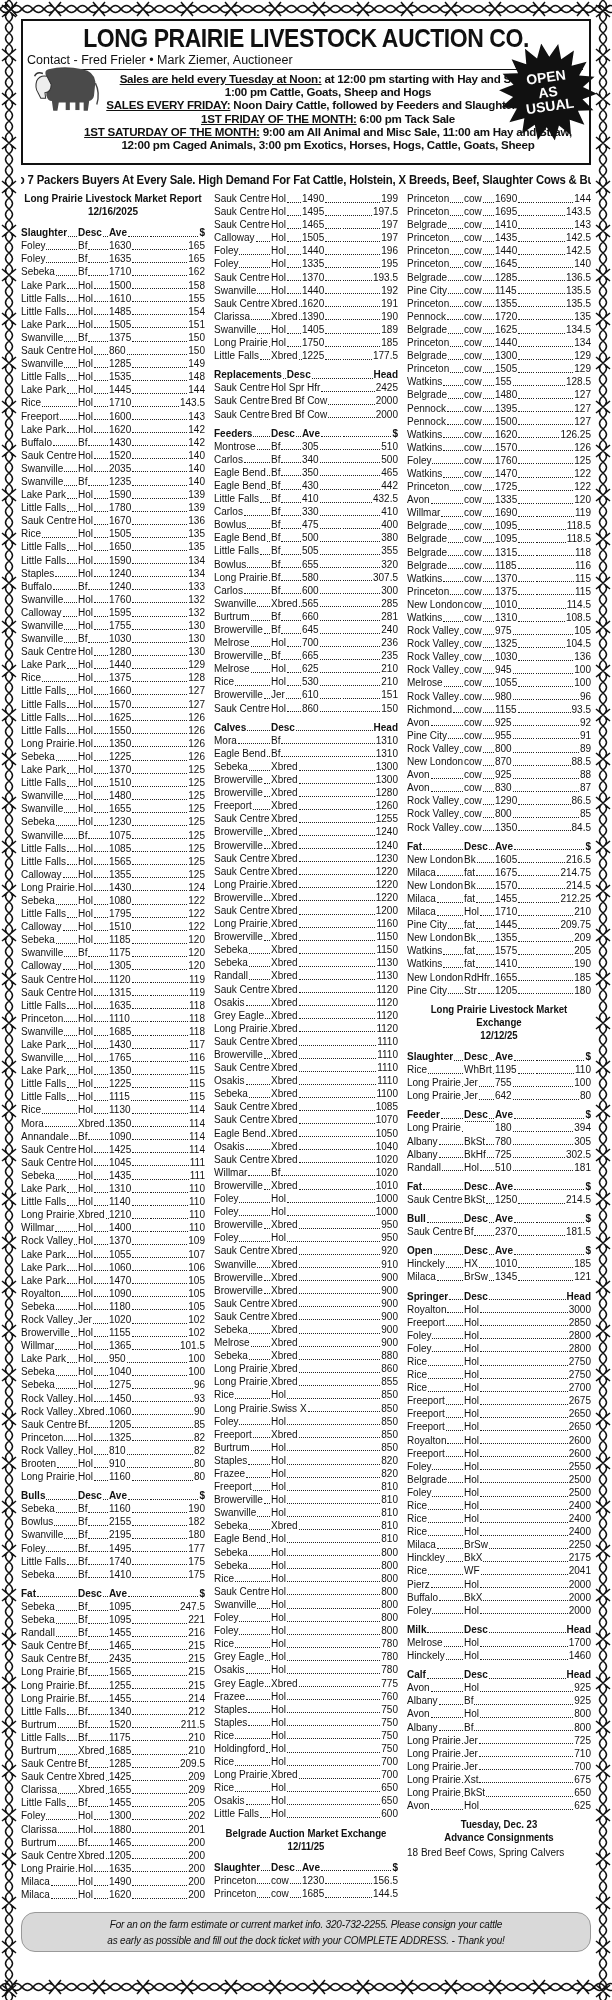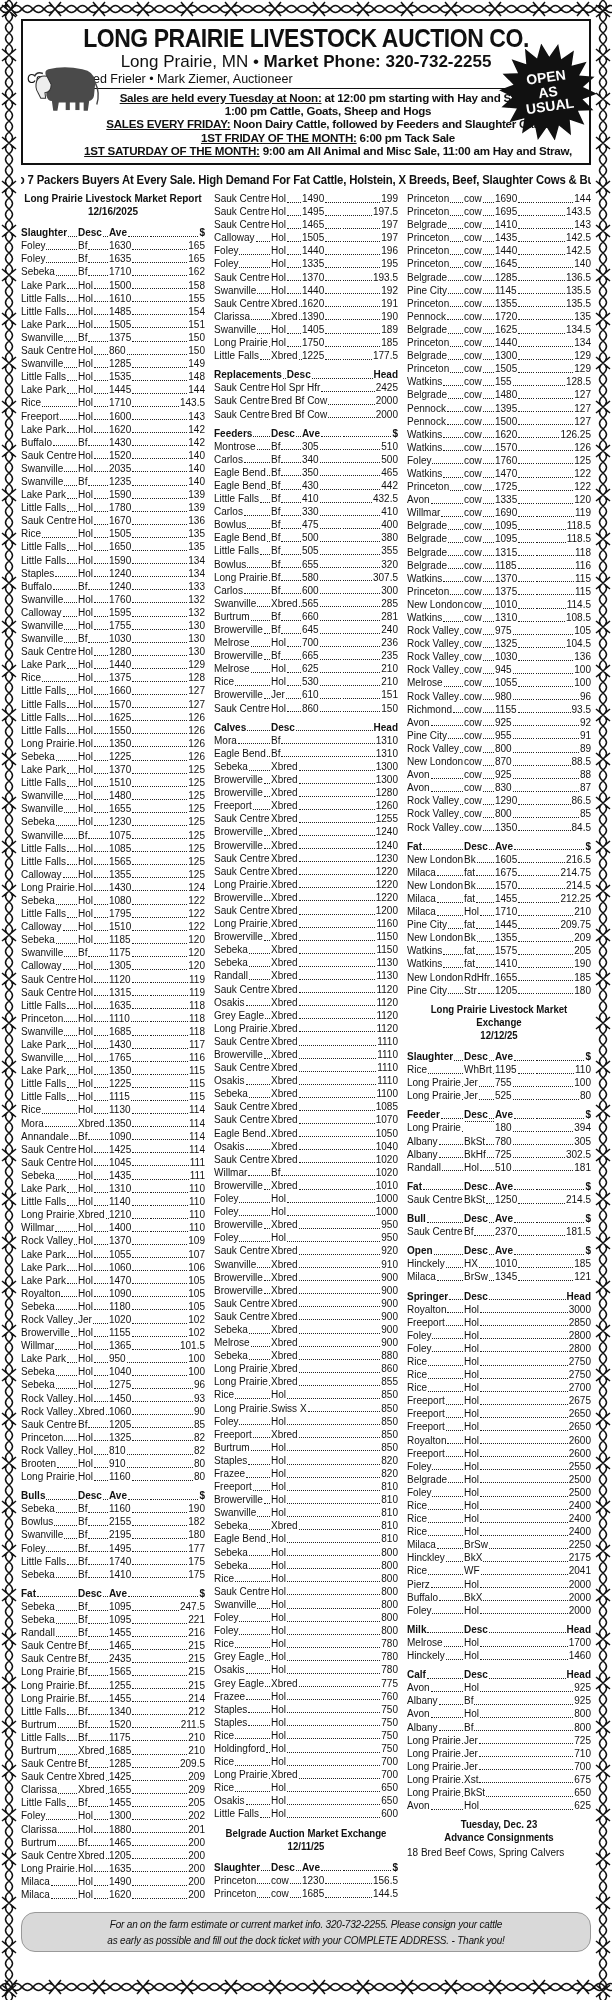--- a/index.html
+++ b/index.html
@@ -78,28 +78,28 @@
       </div>
       <div class="badge">
         <div class="badge-star" style="clip-path: polygon(50% 0%, 56.3% 14.5%, 67.1% 3%, 68% 18.8%, 82.1% 11.7%, 77.6% 26.9%, 93.3% 25%, 83.8% 37.7%, 99.2% 41.3%, 86% 50%, 99.2% 58.7%, 83.8% 62.3%, 93.3% 75%, 77.6% 73.1%, 82.1% 88.3%, 68% 81.2%, 67.1% 97%, 56.3% 85.5%, 50% 100%, 43.7% 85.5%, 32.9% 97%, 32% 81.2%, 17.9% 88.3%, 22.4% 73.1%, 6.7% 75%, 16.2% 62.3%, 0.8% 58.7%, 14% 50%, 0.8% 41.3%, 16.2% 37.7%, 6.7% 25%, 22.4% 26.9%, 17.9% 11.7%, 32% 18.8%, 32.9% 3%, 43.7% 14.5%);"></div>
         <div class="badge-text">
             <div class="">OPEN</div>
             <div class="">AS</div>
             <div class="">USUAL</div>
           </div>
       </div>
       <div class="title">LONG PRAIRIE LIVESTOCK AUCTION CO.</div>
-      <div class="subtitle"><span>Long Prairie, MN • </span><b>Market Phone: 320-732-2255</b></div>
       <div class="contact">Contact - Fred Frieler • Mark Ziemer, Auctioneer</div>
       <div class="sched">
           <div class="sched-line"><span class="u">Sales are held every Tuesday at Noon:</span> at 12:00 pm starting with Hay and Straw,</div>
           <div class="sched-line">1:00 pm Cattle, Goats, Sheep and Hogs</div>
           <div class="sched-line"><span class="u">SALES EVERY FRIDAY:</span> Noon Dairy Cattle, followed by Feeders and Slaughter Cattle</div>
           <div class="sched-line"><span class="u">1ST FRIDAY OF THE MONTH:</span> 6:00 pm Tack Sale</div>
           <div class="sched-line"><span class="u">1ST SATURDAY OF THE MONTH:</span> 9:00 am All Animal and Misc Sale, 11:00 am Hay and Straw,</div>
+          <div class="sched-line">12:00 pm Caged Animals, 3:00 pm Exotics, Horses, Hogs, Cattle, Goats, Sheep</div>
         </div>
     </div>
 
     <div class="banner-wrap">
       <div class="banner">5 To 7 Packers Buyers At Every Sale. High Demand For Fat Cattle, Holstein, X Breeds, Beef, Slaughter Cows &amp; Bulls.</div>
     </div>
 
     <div class="columns">
         <div class="rt">
           <div>Long Prairie Livestock Market Report</div>
@@ -5217,21 +5217,21 @@
         <div class="fr">
           <span class="cell c1">
             <span class="tx">Long Prairie</span>
             <span class="dots"></span>
           </span>
           <span class="cell c2">
             <span class="tx">Jer</span>
             <span class="dots"></span>
           </span>
           <span class="cell c3">
-            <span class="tx">525</span>
+            <span class="tx">642</span>
             <span class="dots"></span>
           </span>
           <span class="cell c4">
             <span class="dots"></span>
             <span class="tx">80</span>
           </span>
         </div>
         <div class="gap"></div>
         <div class="fr hdr">
           <span class="cell c1">

